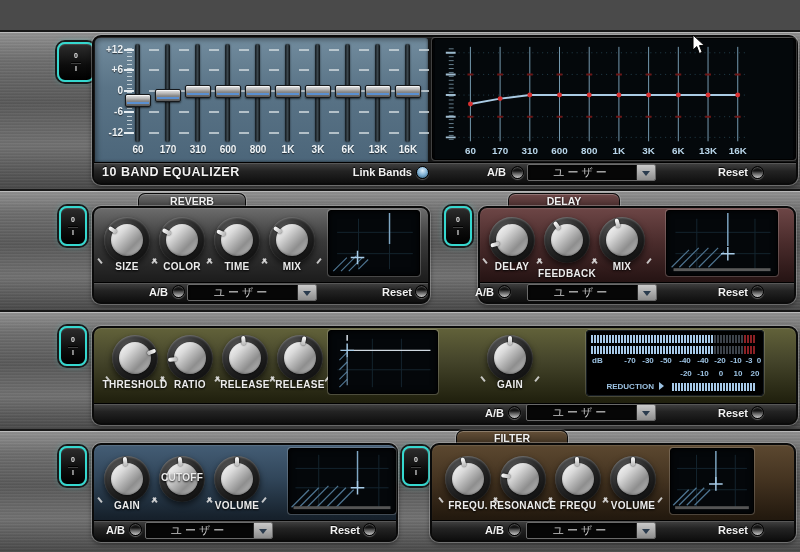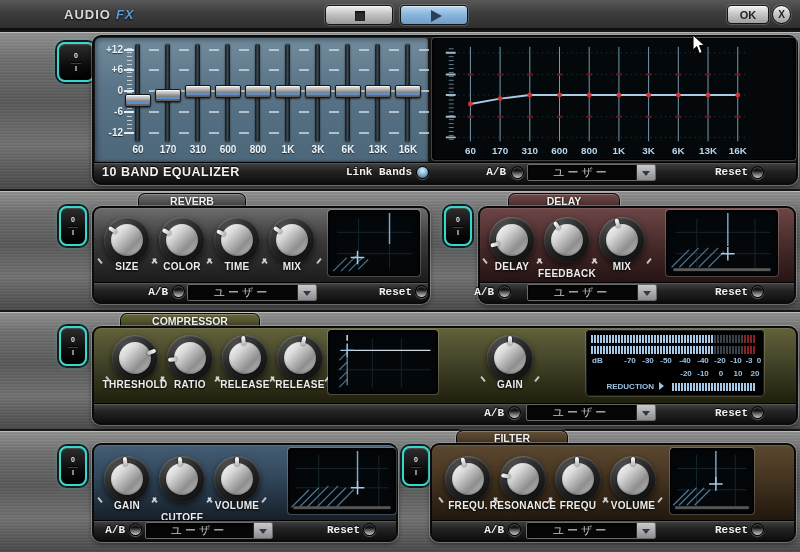--- a/index.html
+++ b/index.html
@@ -50,21 +50,21 @@
   .panel{position:absolute;border:2px solid #0a0a0a;border-radius:9px;
     box-shadow:0 0 0 1px rgba(255,255,255,.28),0 2px 5px rgba(0,0,0,.5),inset 0 1px 1px rgba(255,255,255,.12);}
   .tab{position:absolute;height:15px;border:1px solid #0a0a0a;border-bottom:none;border-radius:7px 7px 0 0;
     font-size:10.5px;font-weight:bold;color:#f2f2f2;text-align:center;line-height:14px;
     text-shadow:0 1px 2px #000;box-shadow:0 0 0 1px rgba(255,255,255,.22),inset 0 1px 0 rgba(255,255,255,.25);}
   .bar{position:absolute;height:20px;border-top:1px solid #000;border-radius:0 0 7px 7px;
     background:linear-gradient(180deg,#424242,#232323 40%,#0e0e0e);
     box-shadow:inset 0 1px 0 rgba(255,255,255,.12);}
   .blabel{position:absolute;height:20px;line-height:20px;font-size:11px;font-weight:bold;color:#f2f2f2;
     text-shadow:0 -1px 1px #000;}
-  .tright{text-align:right;font-family:Liberation Mono, monospace;}
+  .tright{text-align:right;}
 
   .bead{position:absolute;width:13px;height:13px;border-radius:50%;border:1px solid #000;cursor:pointer;
     background:linear-gradient(180deg,#141414 35%,#555 55%,#c9c9c9);
     box-shadow:0 1px 1px rgba(255,255,255,.35),inset 0 1px 1px rgba(255,255,255,.25);}
   .led{position:absolute;width:13px;height:13px;border-radius:50%;border:1px solid #000;cursor:pointer;
     background:radial-gradient(circle at 50% 32%,#dcedf8,#7fb0d4 50%,#43718f 82%,#2c4f66);
     box-shadow:0 1px 1px rgba(255,255,255,.3);}
 
   .dropdown{position:absolute;height:17px;background:#060606;border:1px solid #6a6a6a;border-radius:2px;
     box-shadow:inset 0 1px 3px #000;cursor:pointer;}
@@ -123,33 +123,20 @@
   .mtri{position:absolute;width:0;height:0;border-top:4px solid transparent;border-bottom:4px solid transparent;
     border-left:5px solid #9cc2e2;}
 
   .cursor{position:absolute;pointer-events:none;}
 </style>
 </head>
 <body>
 
 <div class="stage">
 
-  <div class="topbar">
-    <div class="apptitle">
-      <span>AUDIO</span><span class="fx">FX</span>
-    </div>
-    <div class="tbtn stop">
-        <i class="sq"></i>
-      </div>
-    <div class="tbtn play">
-        <i class="tri-play"></i>
-      </div>
-    <div class="okbtn">OK</div>
-    <div class="xbtn">X</div>
-  </div>
 
   <div class="row" style="top:30px;height:159px"></div>
   <div class="row" style="top:189px;height:121px"></div>
   <div class="row" style="top:310px;height:119px"></div>
   <div class="row" style="top:429px;height:123px"></div>
 
   <div class="toggle" style="left:57px;top:42px;width:38px">
     <span>0</span>
     <i class="dv"></i>
     <span>I</span>
@@ -497,21 +484,20 @@
       </span>
   </div>
   <span class="blabel tright" style="left:704px;top:282px;width:44px">Reset</span>
   <i class="bead" style="left:751px;top:285px"></i>
 
   <div class="toggle" style="left:59px;top:326px;width:28px">
     <span>0</span>
       <i class="dv"></i>
       <span>I</span>
   </div>
-  <div class="tab" style="left:120px;top:313px;width:140px;background:linear-gradient(180deg,#67673c,#3c3c22)">COMPRESSOR</div>
   <div class="panel" style="left:92px;top:326px;width:706px;height:99px;background:linear-gradient(180deg,#62623a,#44442a 35%,#22220f 75%,#151508)"></div>
   <div class="knob" style="left:112px;top:335px">
       <i class="kcap"></i>
       <span class="kptr" style="transform: rotate(70deg);">
         <i></i>
       </span>
     </div>
   <div class="knob" style="left:167px;top:335px">
       <i class="kcap"></i>
       <span class="kptr" style="transform: rotate(-95deg);">
@@ -746,21 +732,21 @@
         <i></i>
       </span>
     </div>
   <div class="knob" style="left:214px;top:456px">
       <i class="kcap"></i>
       <span class="kptr" style="transform: rotate(0deg);">
         <i></i>
       </span>
     </div>
   <span class="klabel" style="left:84px;top:500px">GAIN</span>
-  <span class="klabel" style="left:139px;top:512px">CUTOFF</span>
+  <span class="klabel" style="left:139px;top:472px">CUTOFF</span>
   <span class="klabel" style="left:194px;top:500px">VOLUME</span>
   <svg class="display" style="left:288px;top:448px" width="108" height="66" viewBox="0 0 108 66">
     <line x1="6" y1="20" x2="102" y2="20" stroke="#152530" stroke-width="1"></line>
     <line x1="6" y1="40" x2="102" y2="40" stroke="#152530" stroke-width="1"></line>
     <line x1="30" y1="6" x2="30" y2="60" stroke="#152530" stroke-width="1"></line>
     <line x1="92" y1="6" x2="92" y2="60" stroke="#152530" stroke-width="1"></line>
     <line x1="70" y1="2" x2="70" y2="40" stroke="#7fa7c4" stroke-width="1.5"></line>
     <g stroke="#4e7490" stroke-width="1.3">
       <line x1="2" y1="60" x2="20" y2="42"></line>
         <line x1="10" y1="60" x2="30" y2="40"></line>

